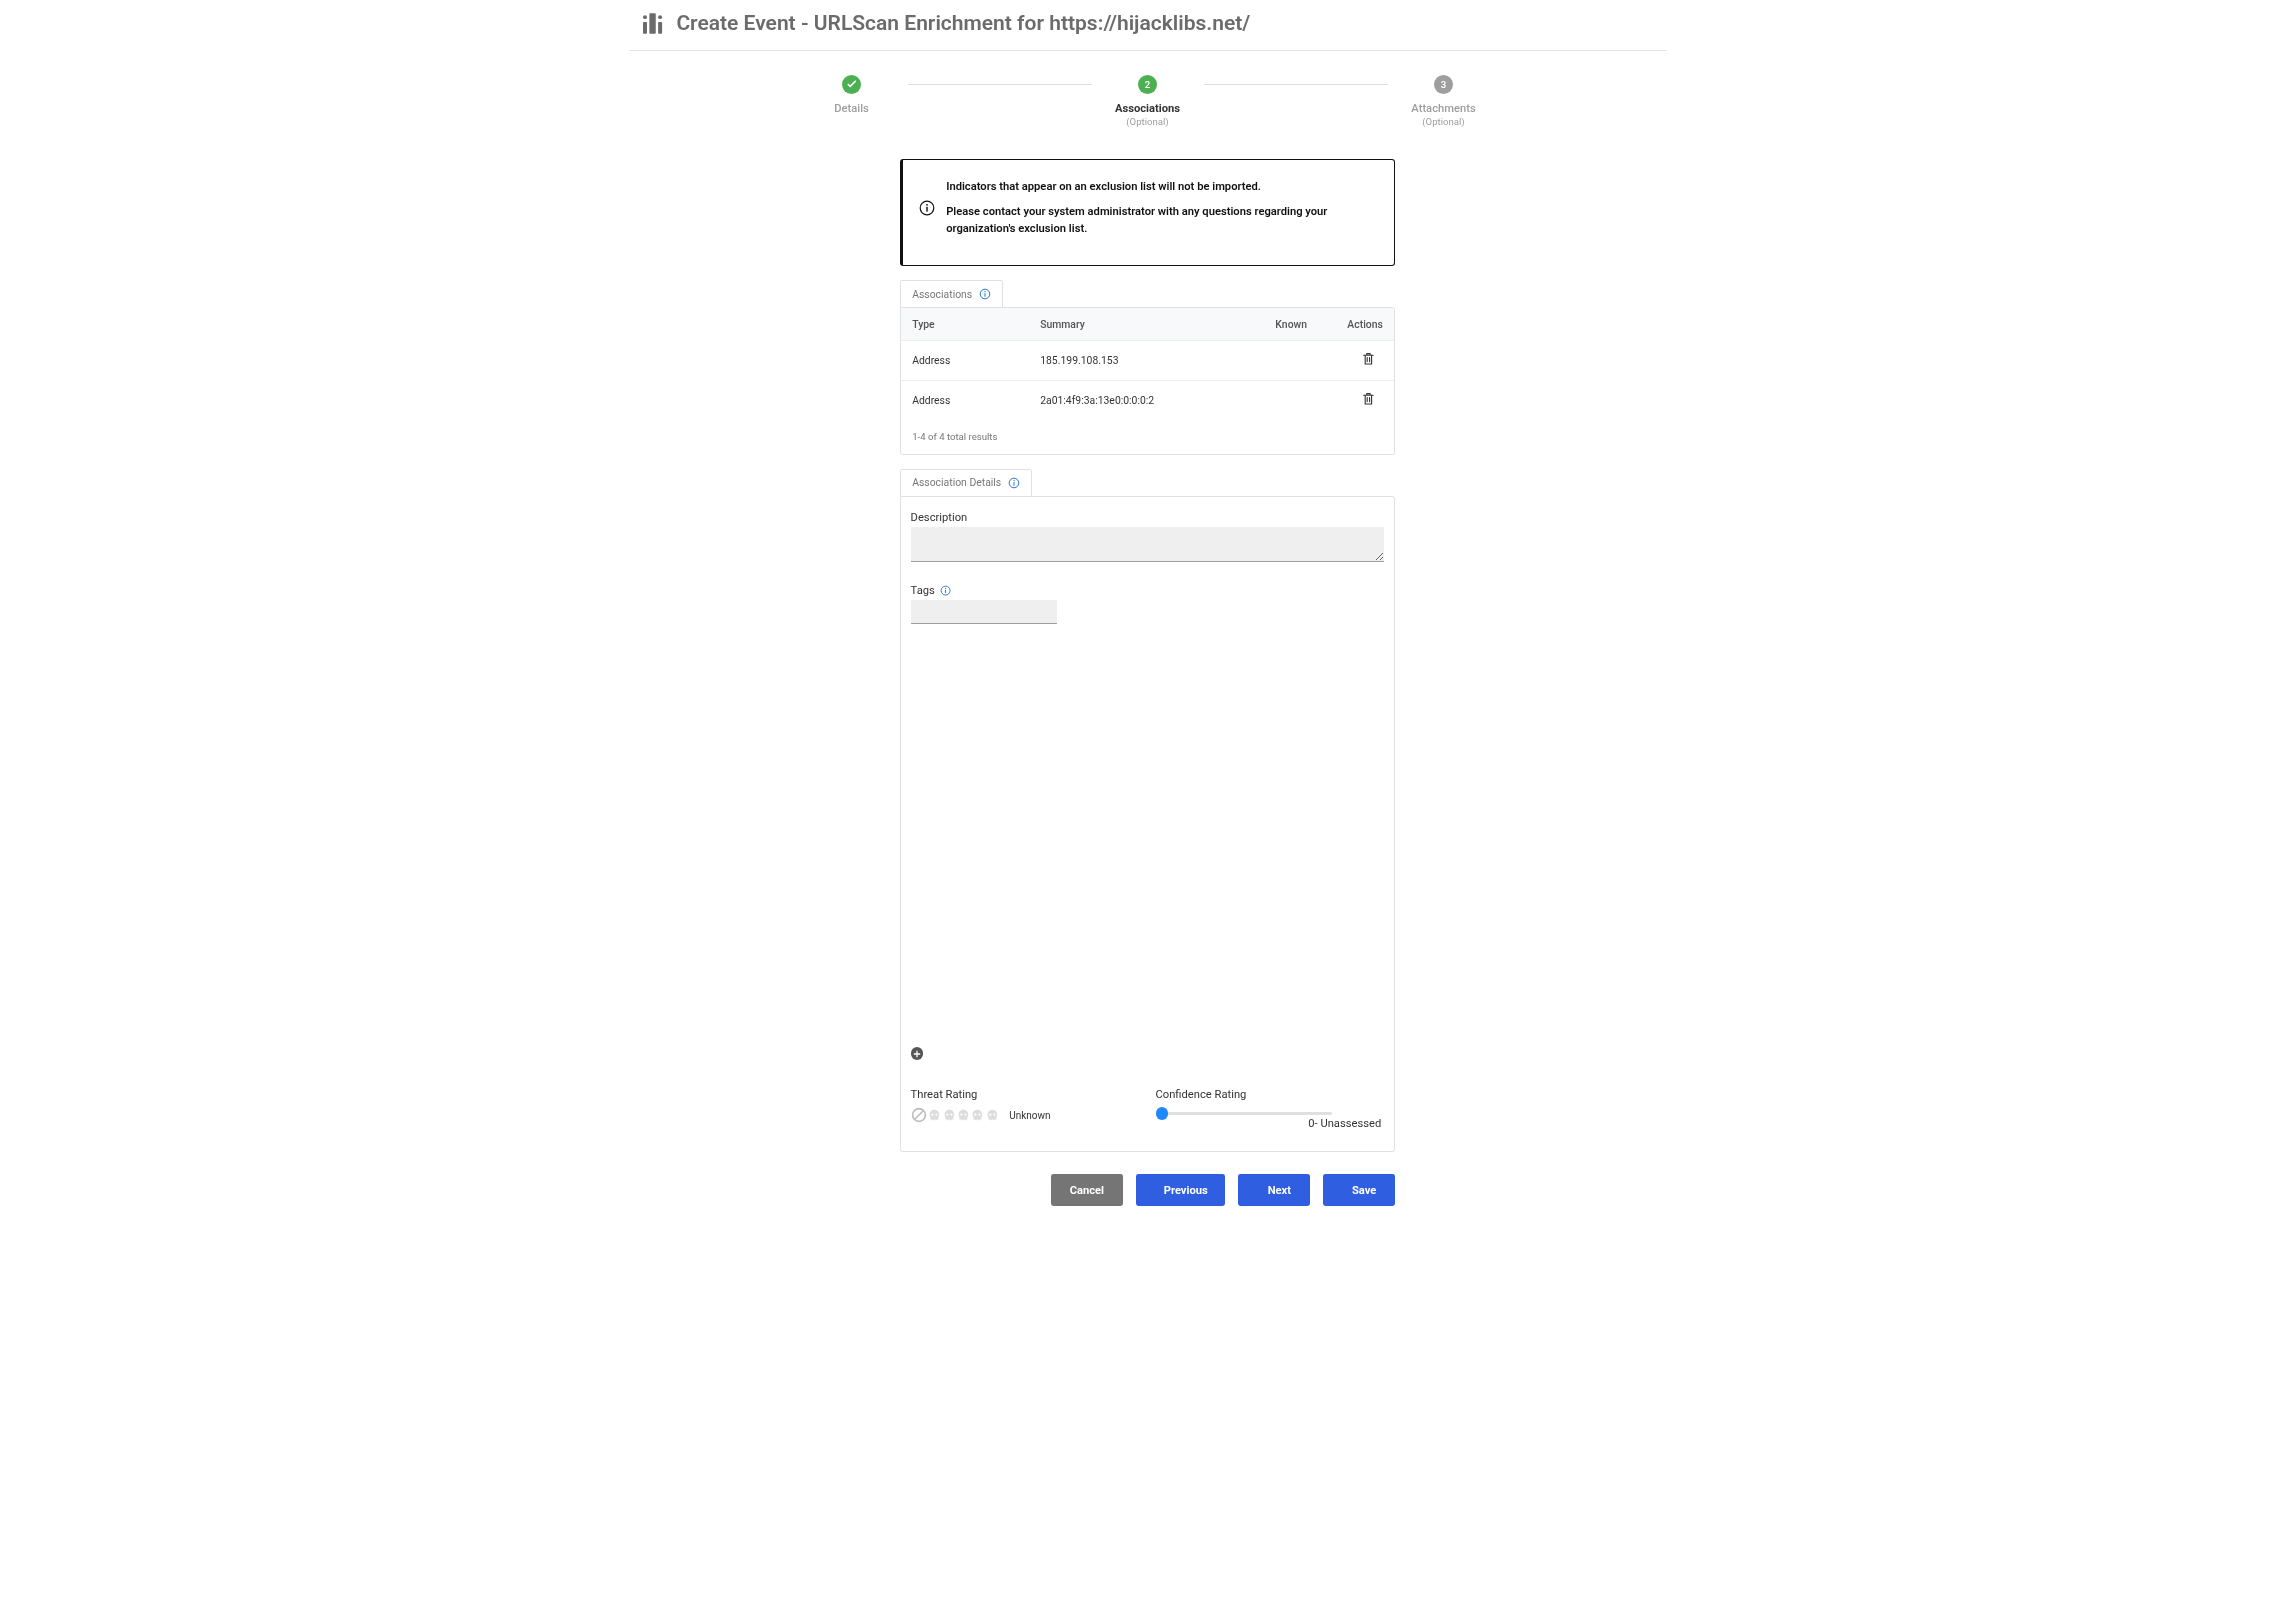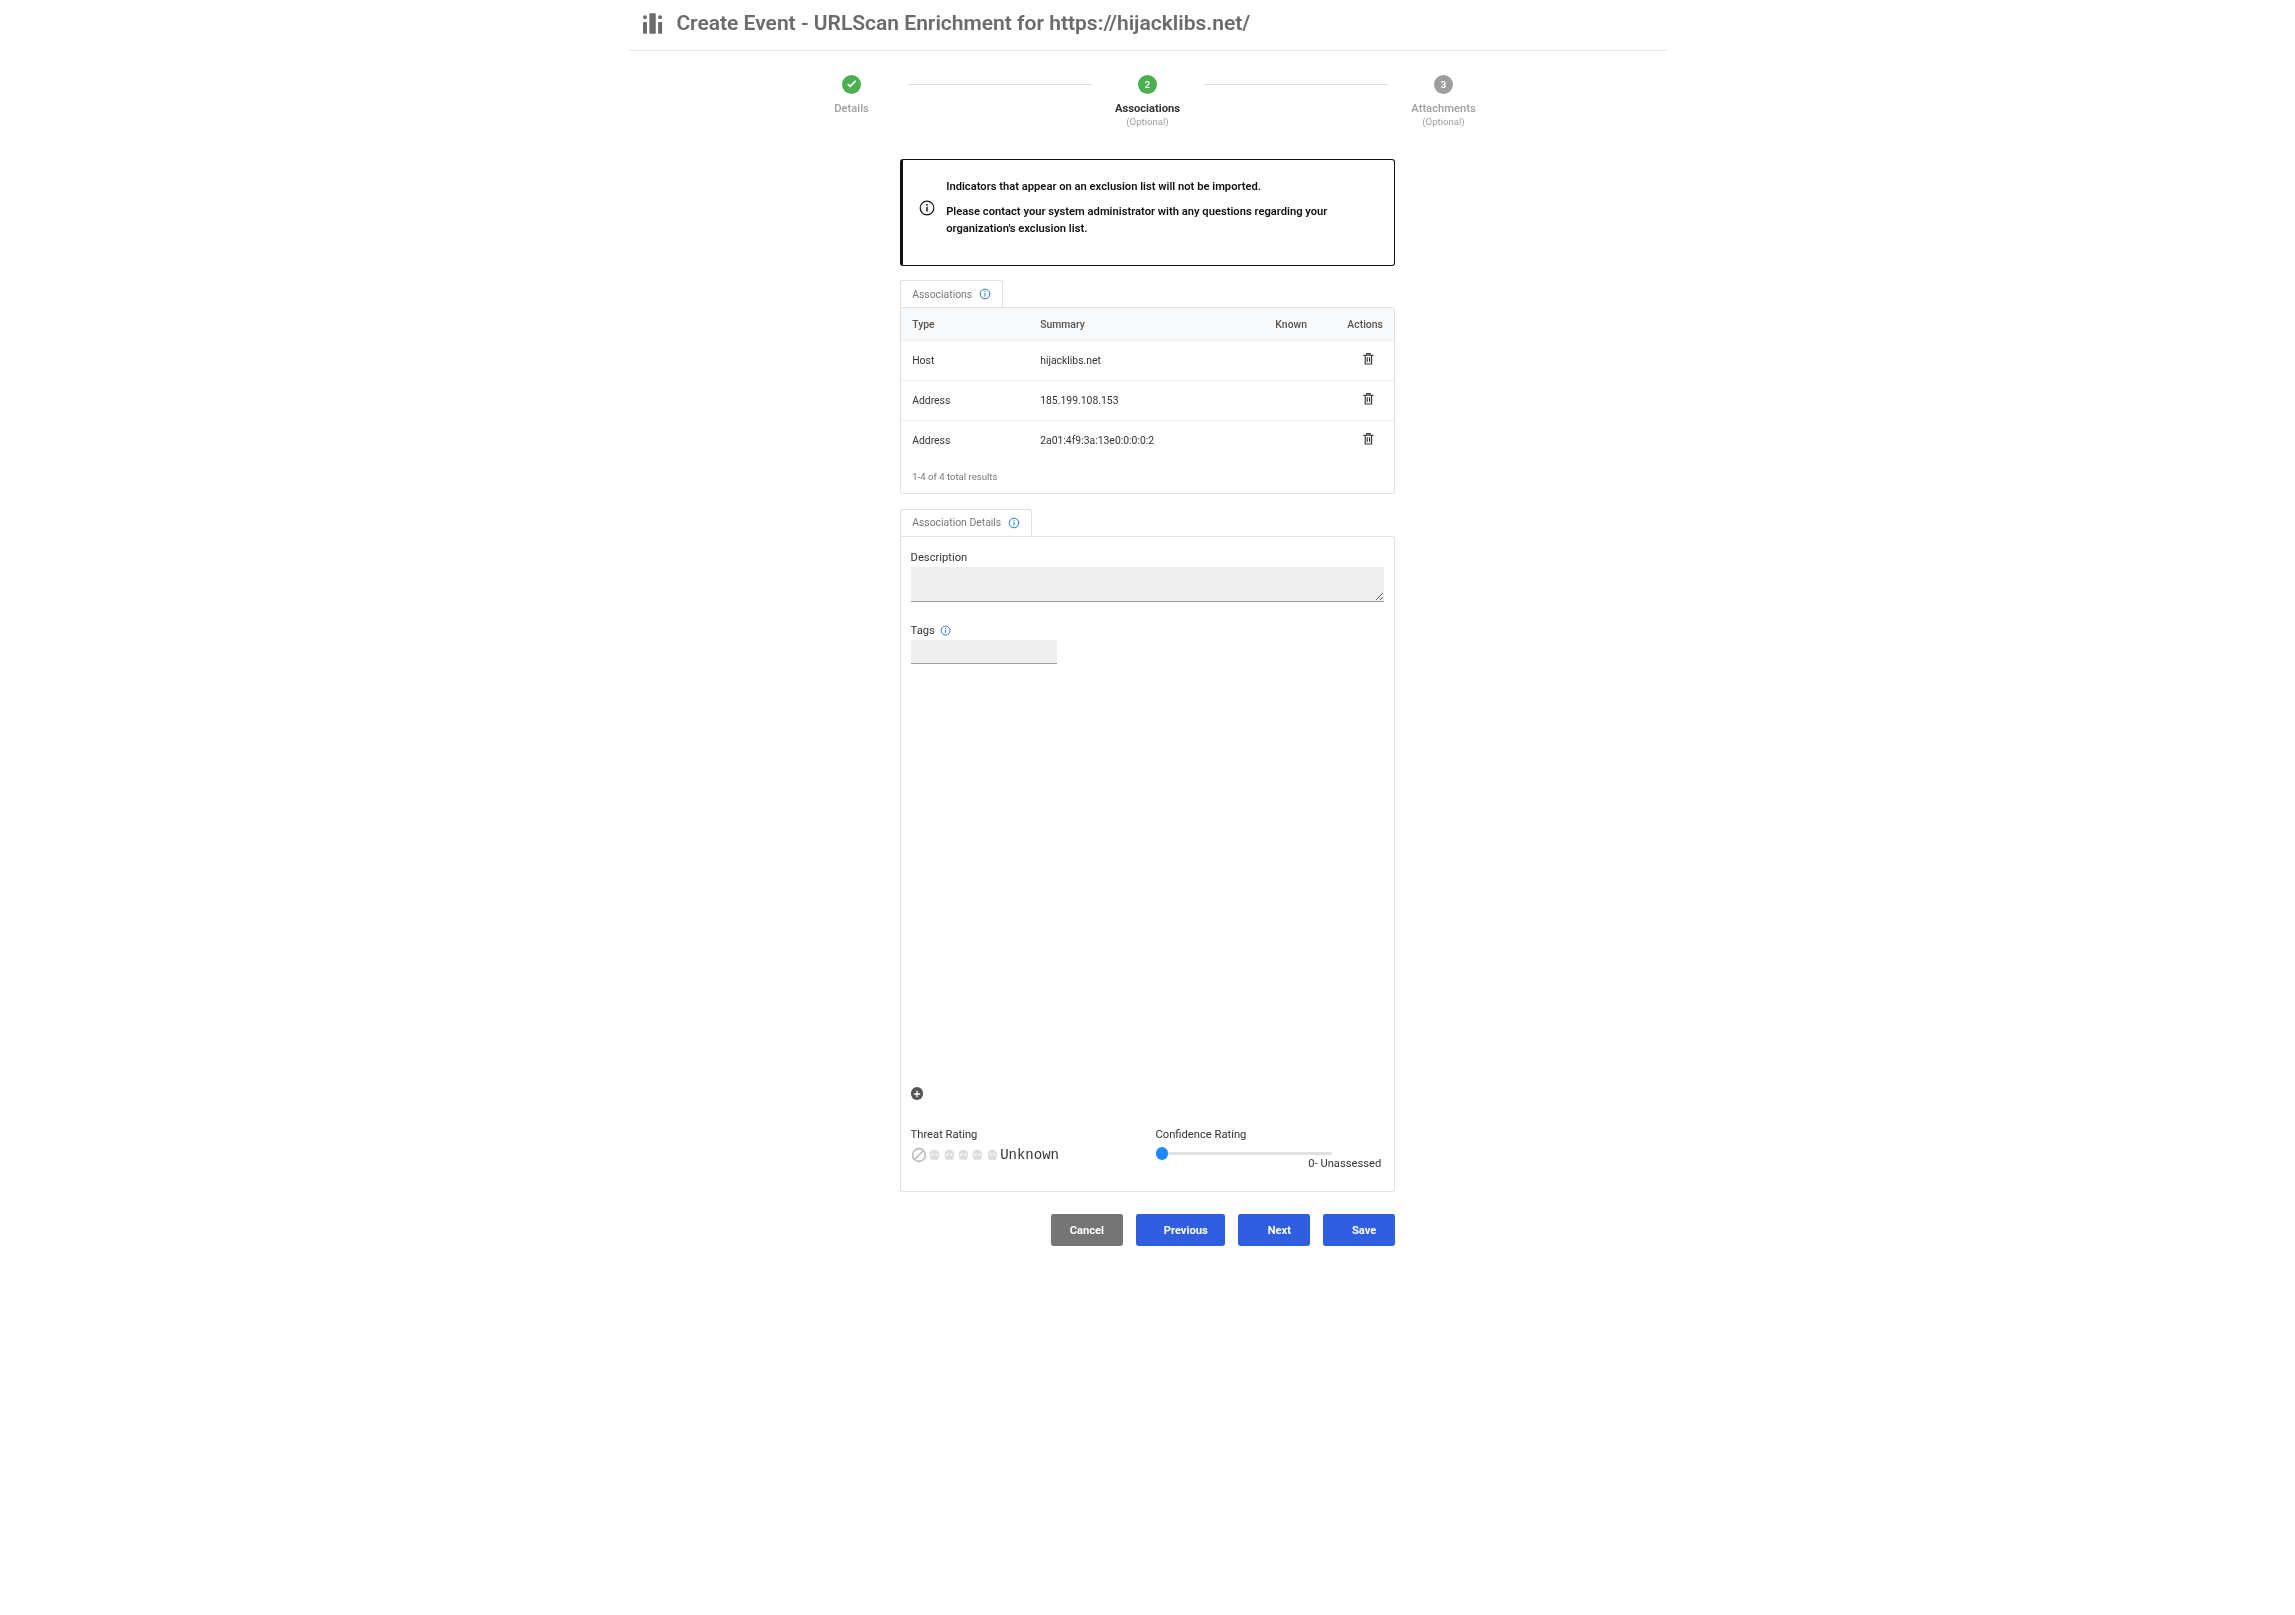--- a/index.html
+++ b/index.html
@@ -42,21 +42,21 @@
   .field-label { font-size:11.2px; color:#333; margin-bottom:3.2px; display:flex; align-items:center; gap:4.8px;}
   textarea.desc { width:100%; height:35px; resize:both; background:#efefef; border:none; border-bottom:0.8px solid #9e9e9e; padding:4.8px; font-family:inherit; font-size:10.4px; }
   .tags-row { margin-top:19px; display:flex; align-items:flex-start; gap:8px;flex-direction:column;}
   .tags-input-wrap { flex:0 0 455px; }
   input.tags { width:100%; height:24px; background:#efefef; border:none; border-bottom:0.8px solid #9e9e9e; padding:3.2px 6.4px; font-size:10.4px;}
   .add-btn { width:12.8px; height:12.8px; border-radius:50%; background:#555; display:flex; align-items:center; justify-content:center; cursor:pointer; border:none; margin-bottom:5.6px;}
   .ratings-row { display:flex; gap:16px; margin-top:22.3px;}
   .rating-col { flex:1;}
   .rating-title { font-size:11.2px; color:#333; margin-bottom:6.4px;}
   .skulls { display:flex; align-items:center; gap:1.6px;}
-  .skulls .lbl { margin-left:0; font-size:14px; color:#333;font-family:Liberation Mono, monospace;}
+  .skulls .lbl { margin-left:9px; font-size:10px; color:#333;}
   .slider-row { display:flex; flex-direction:column;}
   input[type=range].conf { -webkit-appearance:none; appearance:none; width:176px; height:3.2px; background:#e0e0e0; border-radius:1.6px; margin:4.8px 0 1.6px 0;}
   input[type=range].conf::-webkit-slider-thumb { -webkit-appearance:none; width:12.8px; height:12.8px; border-radius:50%; background:#1e88ff; cursor:pointer;}
   input[type=range].conf::-moz-range-thumb { width:12.8px; height:12.8px; border-radius:50%; background:#1e88ff; border:none; cursor:pointer;}
   .conf-label { font-size:11.2px; color:#333; align-self:flex-end; margin-right:3.2px;}
   .btn-row { display:flex; gap:12.8px; justify-content:flex-end; margin-top:22.3px;}
   .btn { min-width:72px; height:32px; padding:0 17.6px; border:none; border-radius:2.4px; font-size:11.2px; font-weight:700; color:#fff; cursor:pointer;}
   .btn.gray { background:#757575;}
   .btn.blue { background:#2f5fe0;padding-left:28px;}
   svg { display:block;}
@@ -137,32 +137,20 @@
         <table>
           <thead>
             <tr>
               <th class="col-type">Type</th>
               <th class="col-summary">Summary</th>
               <th class="col-known">Known</th>
               <th class="col-actions">Actions</th>
             </tr>
           </thead>
           <tbody id="assoc-body">
-              <tr>
-                <td class="col-type">Host</td>
-                <td class="col-summary">hijacklibs.net</td>
-                <td class="col-known"></td>
-                <td class="col-actions"><button class="del-btn">
-                    <span>
-                      <svg width="12.8" height="13.6" viewBox="0 0 16 17">
-                        <path d="M2 4 H14 M6 4 V2 H10 V4 M4 4 V15 H12 V4 M6.5 7 V12 M9.5 7 V12" stroke="#333" stroke-width="1.4" fill="none" stroke-linecap="round"></path>
-                      </svg>
-                    </span>
-                  </button></td>
-              </tr>
               <tr>
                 <td class="col-type">Address</td>
                 <td class="col-summary">185.199.108.153</td>
                 <td class="col-known"></td>
                 <td class="col-actions"><button class="del-btn">
                     <span>
                       <svg width="12.8" height="13.6" viewBox="0 0 16 17">
                         <path d="M2 4 H14 M6 4 V2 H10 V4 M4 4 V15 H12 V4 M6.5 7 V12 M9.5 7 V12" stroke="#333" stroke-width="1.4" fill="none" stroke-linecap="round"></path>
                       </svg>
                     </span>

